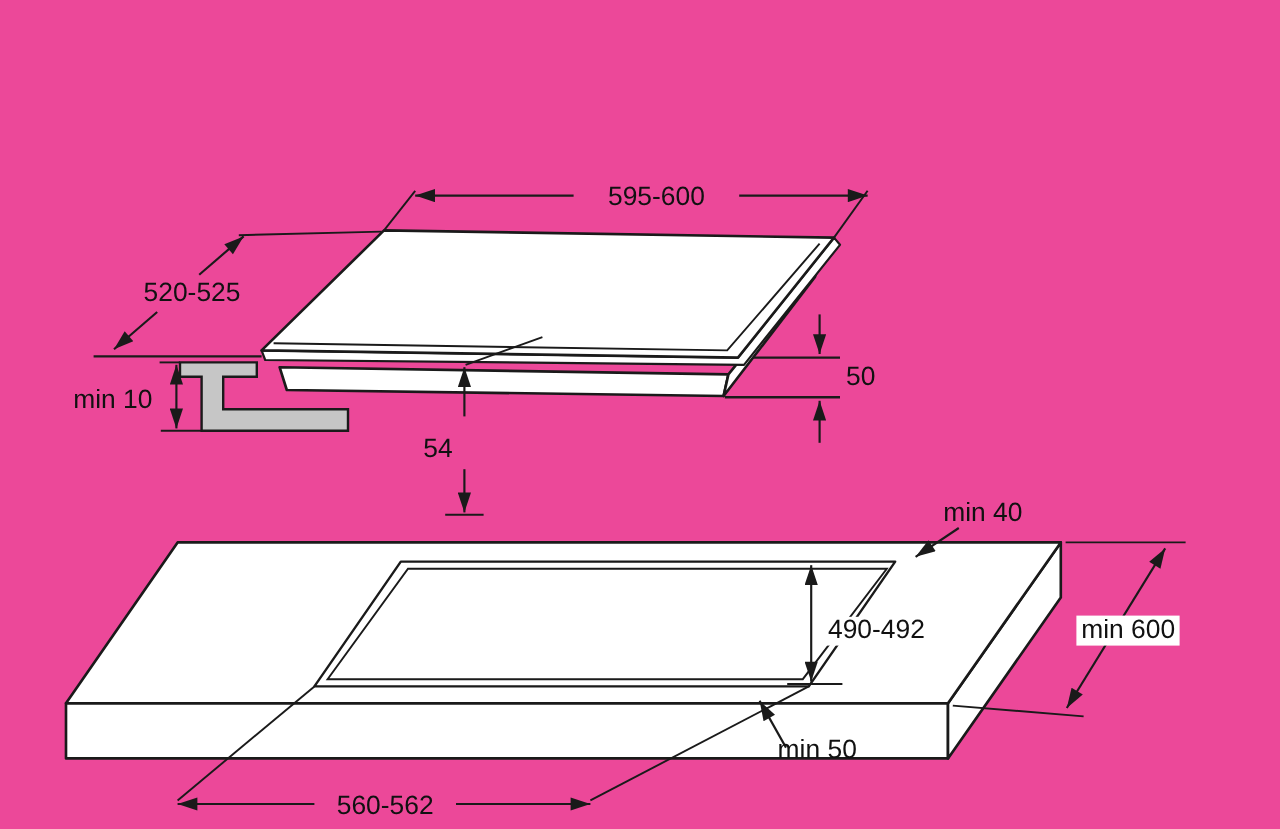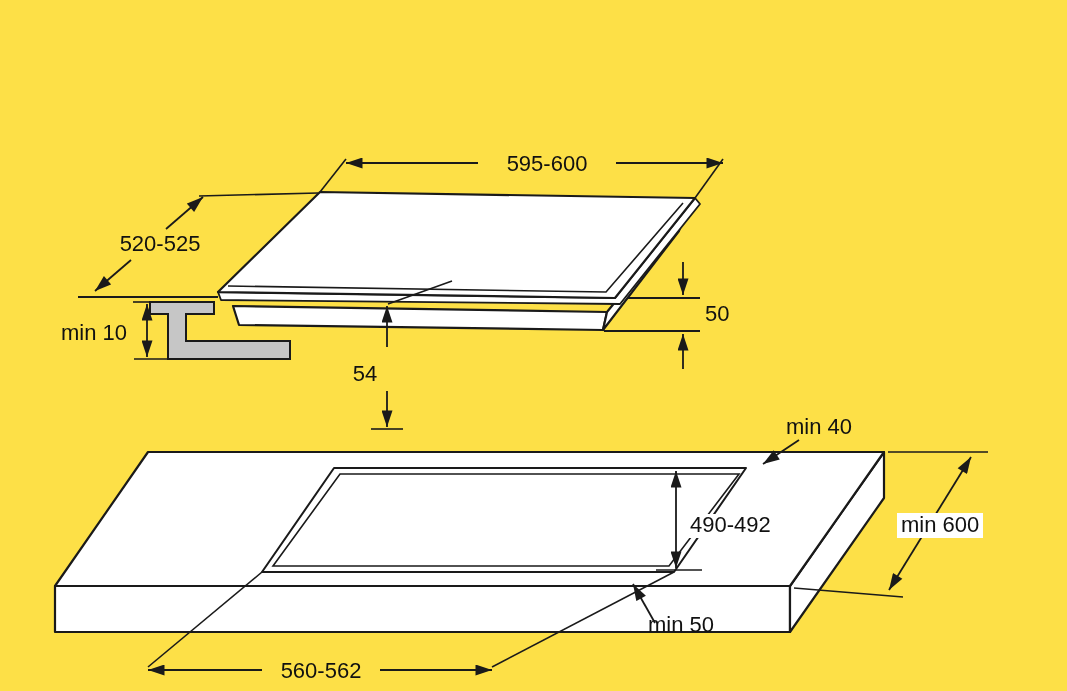--- a/index.html
+++ b/index.html
@@ -4,21 +4,21 @@
 <style>
   html, body {
     margin: 0;
     padding: 0;
     background: #ffffff;
   }
   .canvas {
     position: relative;
     width: 1067px;
     height: 691px;
-    background: #fde047;
+    background: #ec4899;
     overflow: hidden;
   }
   svg {
     display: block;
   }
   .ln {
     stroke: #1a1a1a;
     stroke-width: 2;
     fill: none;
   }

